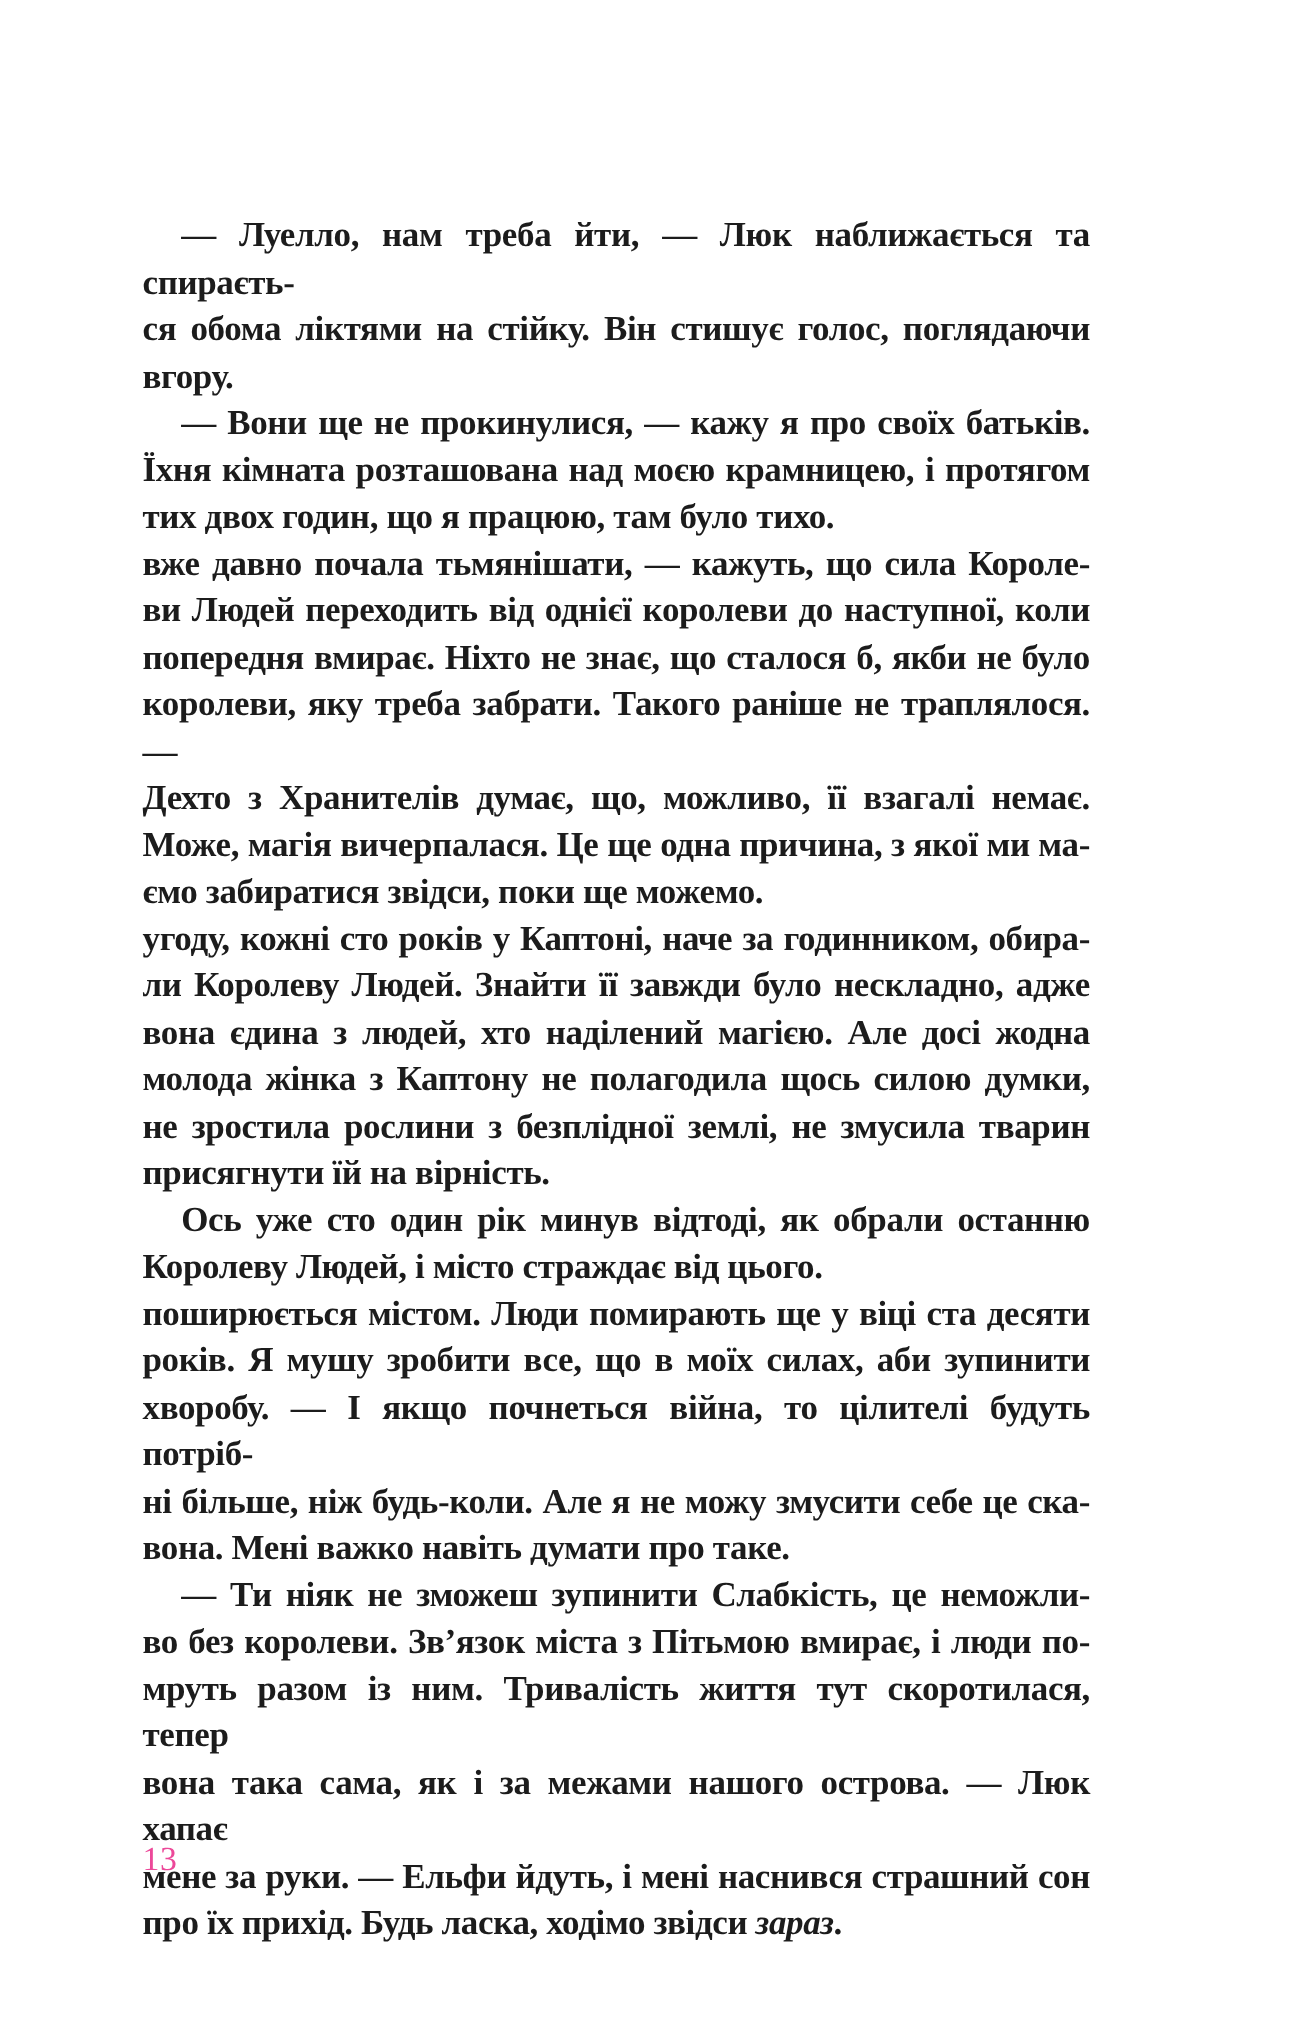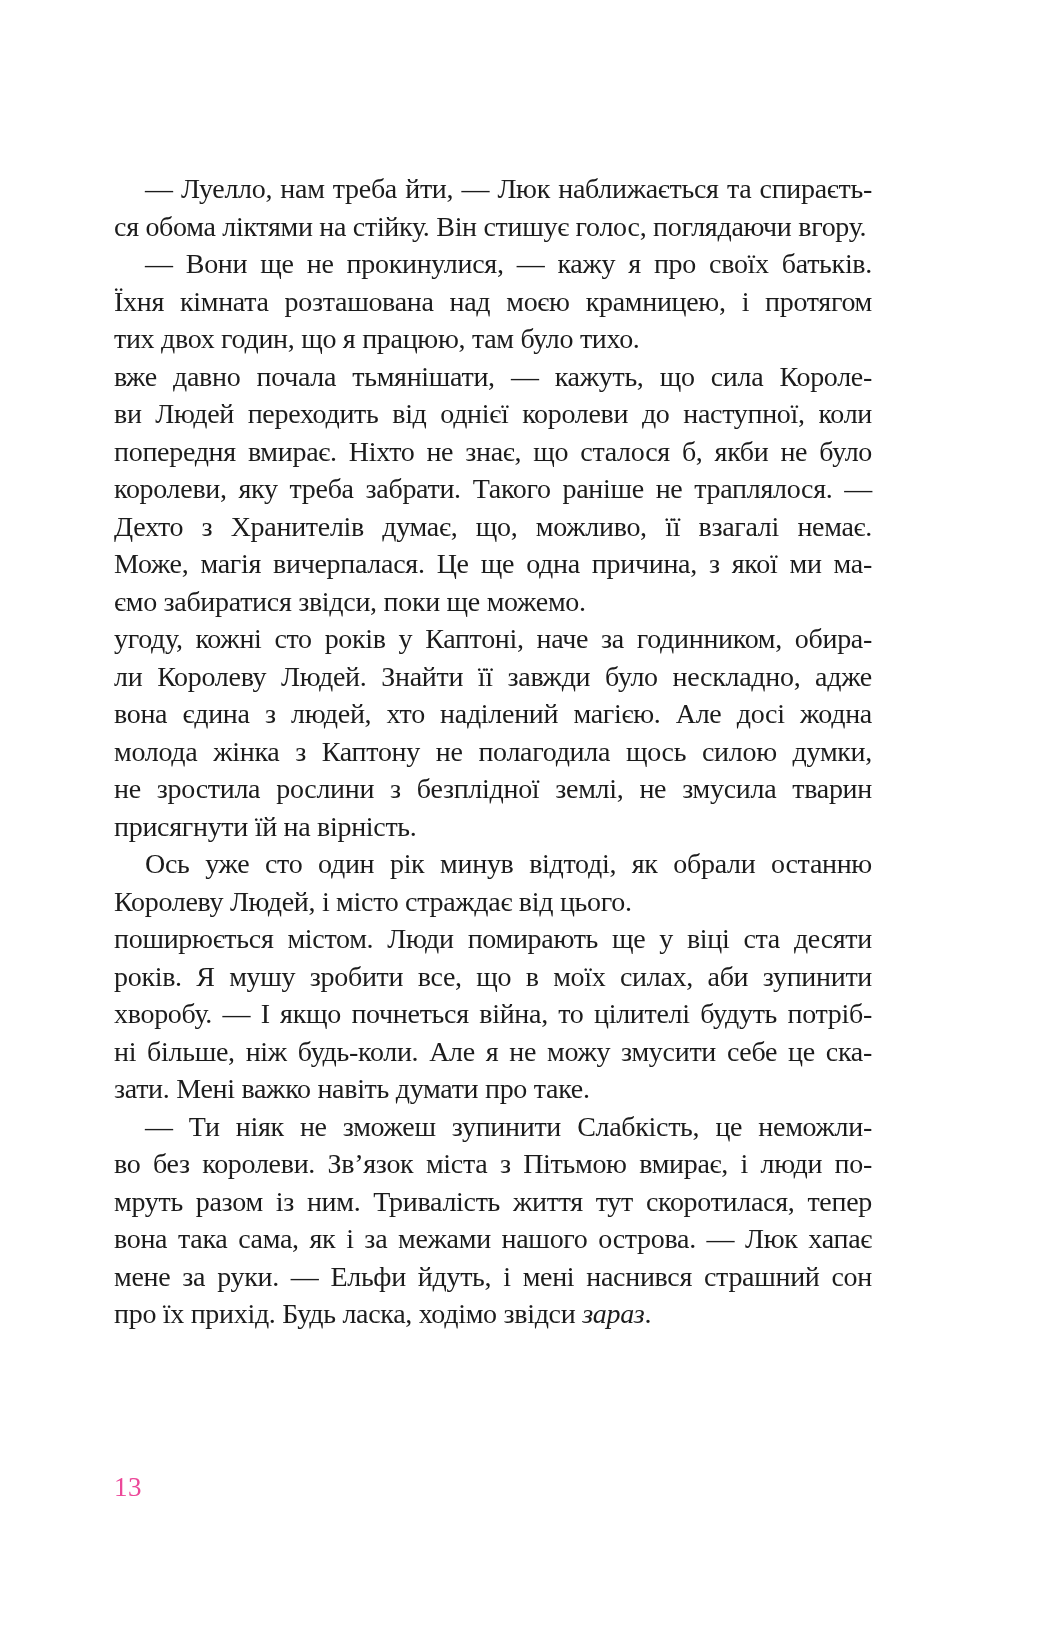--- a/index.html
+++ b/index.html
@@ -24,20 +24,21 @@
     top: 170px;
     width: 758px;
     color: #1c1c1c;
     font-size: 28px;
     line-height: 37.5px;
     letter-spacing: -0.3px;
   }
   .paragraph {
     margin: 0;
     padding: 0;
+    font-weight: bold;
   }
   .line {
     text-align: justify;
     text-align-last: justify;
     min-height: 37.5px;
   }
   .line.indent {
     text-indent: 31px;
   }
   .line.last {
@@ -89,21 +90,21 @@
       </div>
       <div class="paragraph">
         <div class="line indent">Ось уже сто один рік минув відтоді, як обрали останню</div>
         <div class="line last">Королеву Людей, і місто страждає від цього.</div>
       </div>
       <div class="paragraph">
         <div class="line">поширюється містом. Люди помирають ще у віці ста десяти</div>
         <div class="line">років. Я мушу зробити все, що в моїх силах, аби зупинити</div>
         <div class="line">хворобу. — І якщо почнеться війна, то цілителі будуть потріб-</div>
         <div class="line">ні більше, ніж будь-коли. Але я не можу змусити себе це ска-</div>
-        <div class="line last">зати. Мені важко навіть думати про таке.</div>
+        <div class="line last">вона. Мені важко навіть думати про таке.</div>
       </div>
       <div class="paragraph">
         <div class="line indent">— Ти ніяк не зможеш зупинити Слабкість, це неможли-</div>
         <div class="line">во без королеви. Зв’язок міста з Пітьмою вмирає, і люди по-</div>
         <div class="line">мруть разом із ним. Тривалість життя тут скоротилася, тепер</div>
         <div class="line">вона така сама, як і за межами нашого острова. — Люк хапає</div>
         <div class="line">мене за руки. — Ельфи йдуть, і мені наснився страшний сон</div>
         <div class="line last">про їх прихід. Будь ласка, ходімо звідси <em>зараз</em>.</div>
       </div>
     </div>

